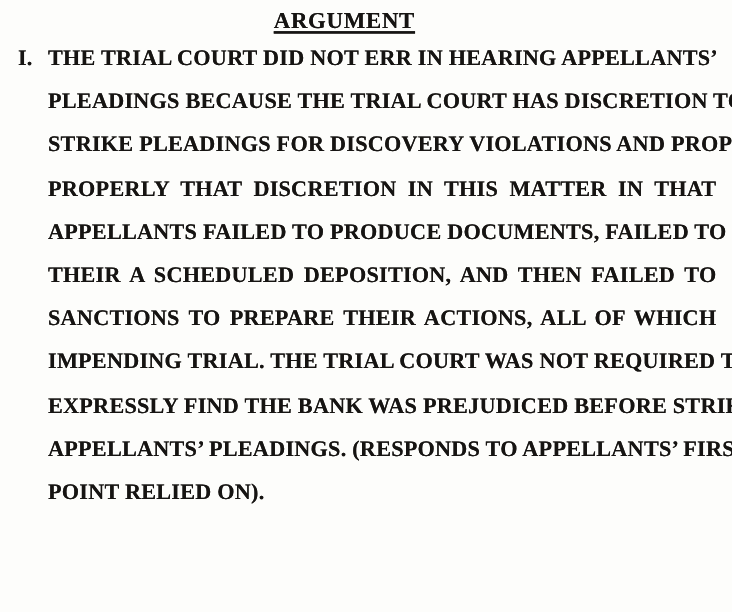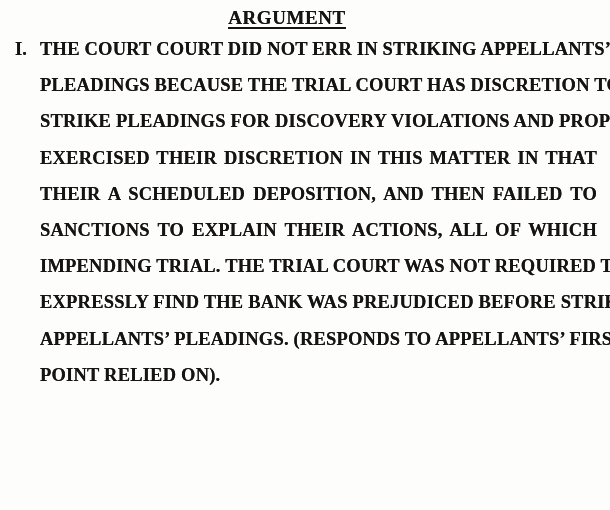--- a/index.html
+++ b/index.html
@@ -78,26 +78,27 @@
 <body style="background: rgb(253, 253, 251); color: rgb(22, 20, 18);">
 
 <div class="page">
 
   <h1 class="heading"><span class="underlined">ARGUMENT</span></h1>
 
   <div class="point">
     <div class="numeral">I.</div>
 
     <div class="lines">
-      <div class="jline">THE COURT COURT DID NOT ERR IN STRIKING APPELLANTS’</div>
+      <div class="jline">THE TRIAL COURT DID NOT ERR IN HEARING APPELLANTS’</div>
       <div class="jline">PLEADINGS BECAUSE THE TRIAL COURT HAS DISCRETION TO</div>
       <div class="jline">STRIKE PLEADINGS FOR DISCOVERY VIOLATIONS AND PROPERLY</div>
-      <div class="jline">EXERCISED THEIR DISCRETION IN THIS MATTER IN THAT</div>
+      <div class="jline">PROPERLY THAT DISCRETION IN THIS MATTER IN THAT</div>
+      <div class="jline">APPELLANTS FAILED TO PRODUCE DOCUMENTS, FAILED TO</div>
       <div class="jline">THEIR A SCHEDULED DEPOSITION, AND THEN FAILED TO</div>
-      <div class="jline">SANCTIONS TO EXPLAIN THEIR ACTIONS, ALL OF WHICH</div>
+      <div class="jline">SANCTIONS TO PREPARE THEIR ACTIONS, ALL OF WHICH</div>
       <div class="jline">IMPENDING TRIAL.  THE TRIAL COURT WAS NOT REQUIRED TO</div>
       <div class="jline">EXPRESSLY FIND THE BANK WAS PREJUDICED BEFORE STRIKING</div>
       <div class="jline">APPELLANTS’ PLEADINGS.  (RESPONDS TO APPELLANTS’ FIRST</div>
       <div class="jline last">POINT RELIED ON).</div>
     </div>
   </div>
 
 </div>
 
 </body></html>

